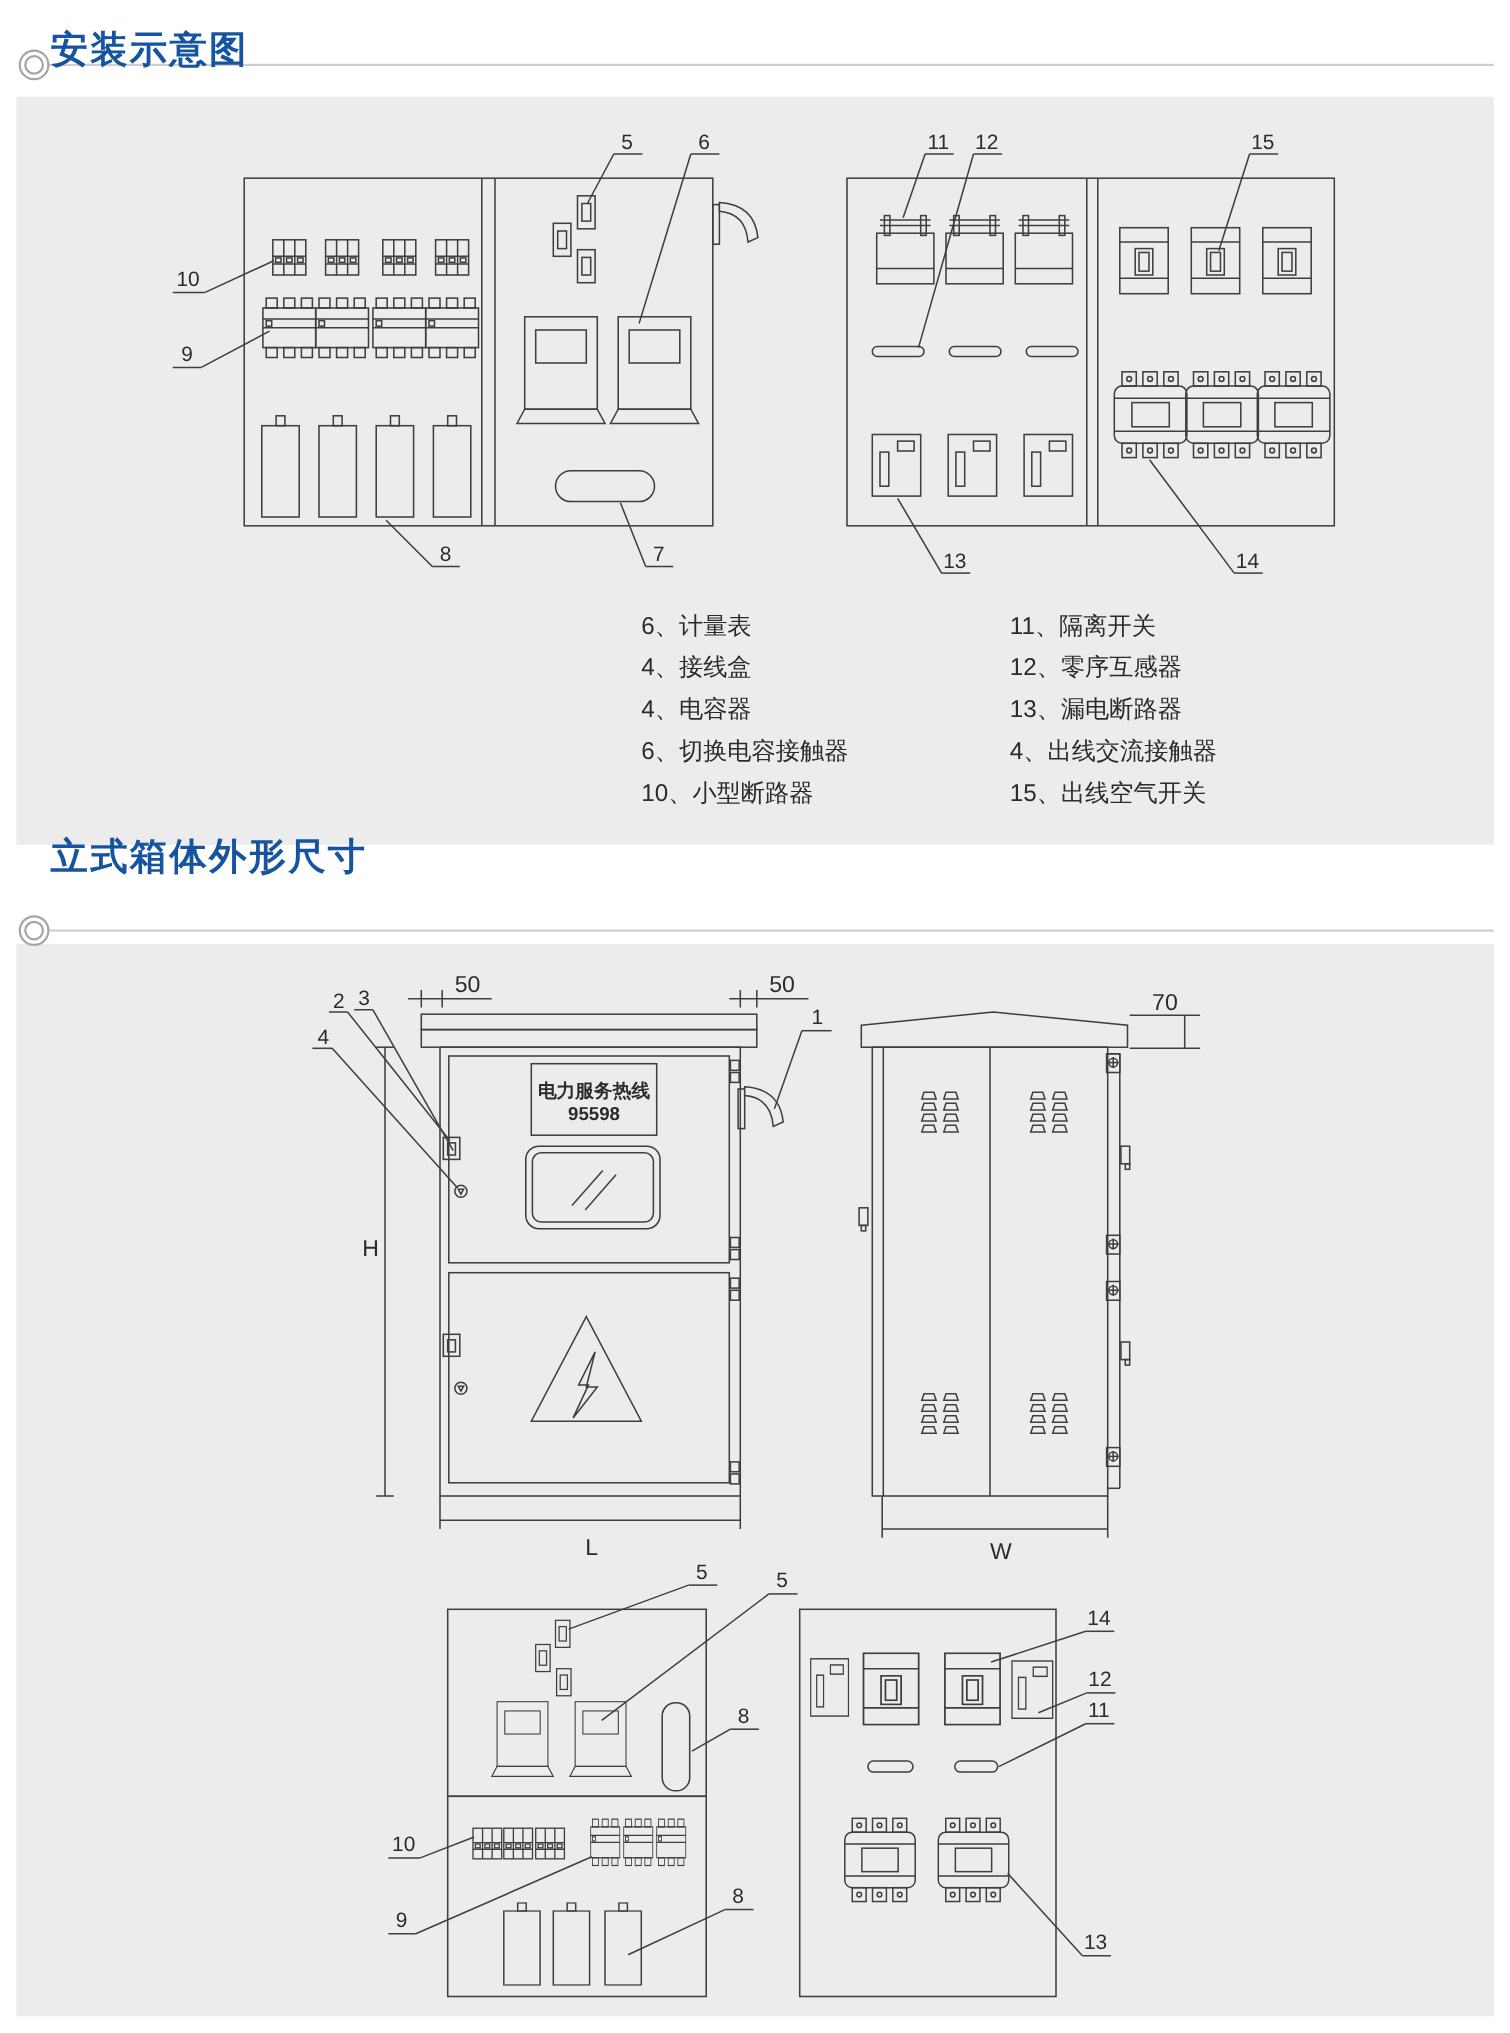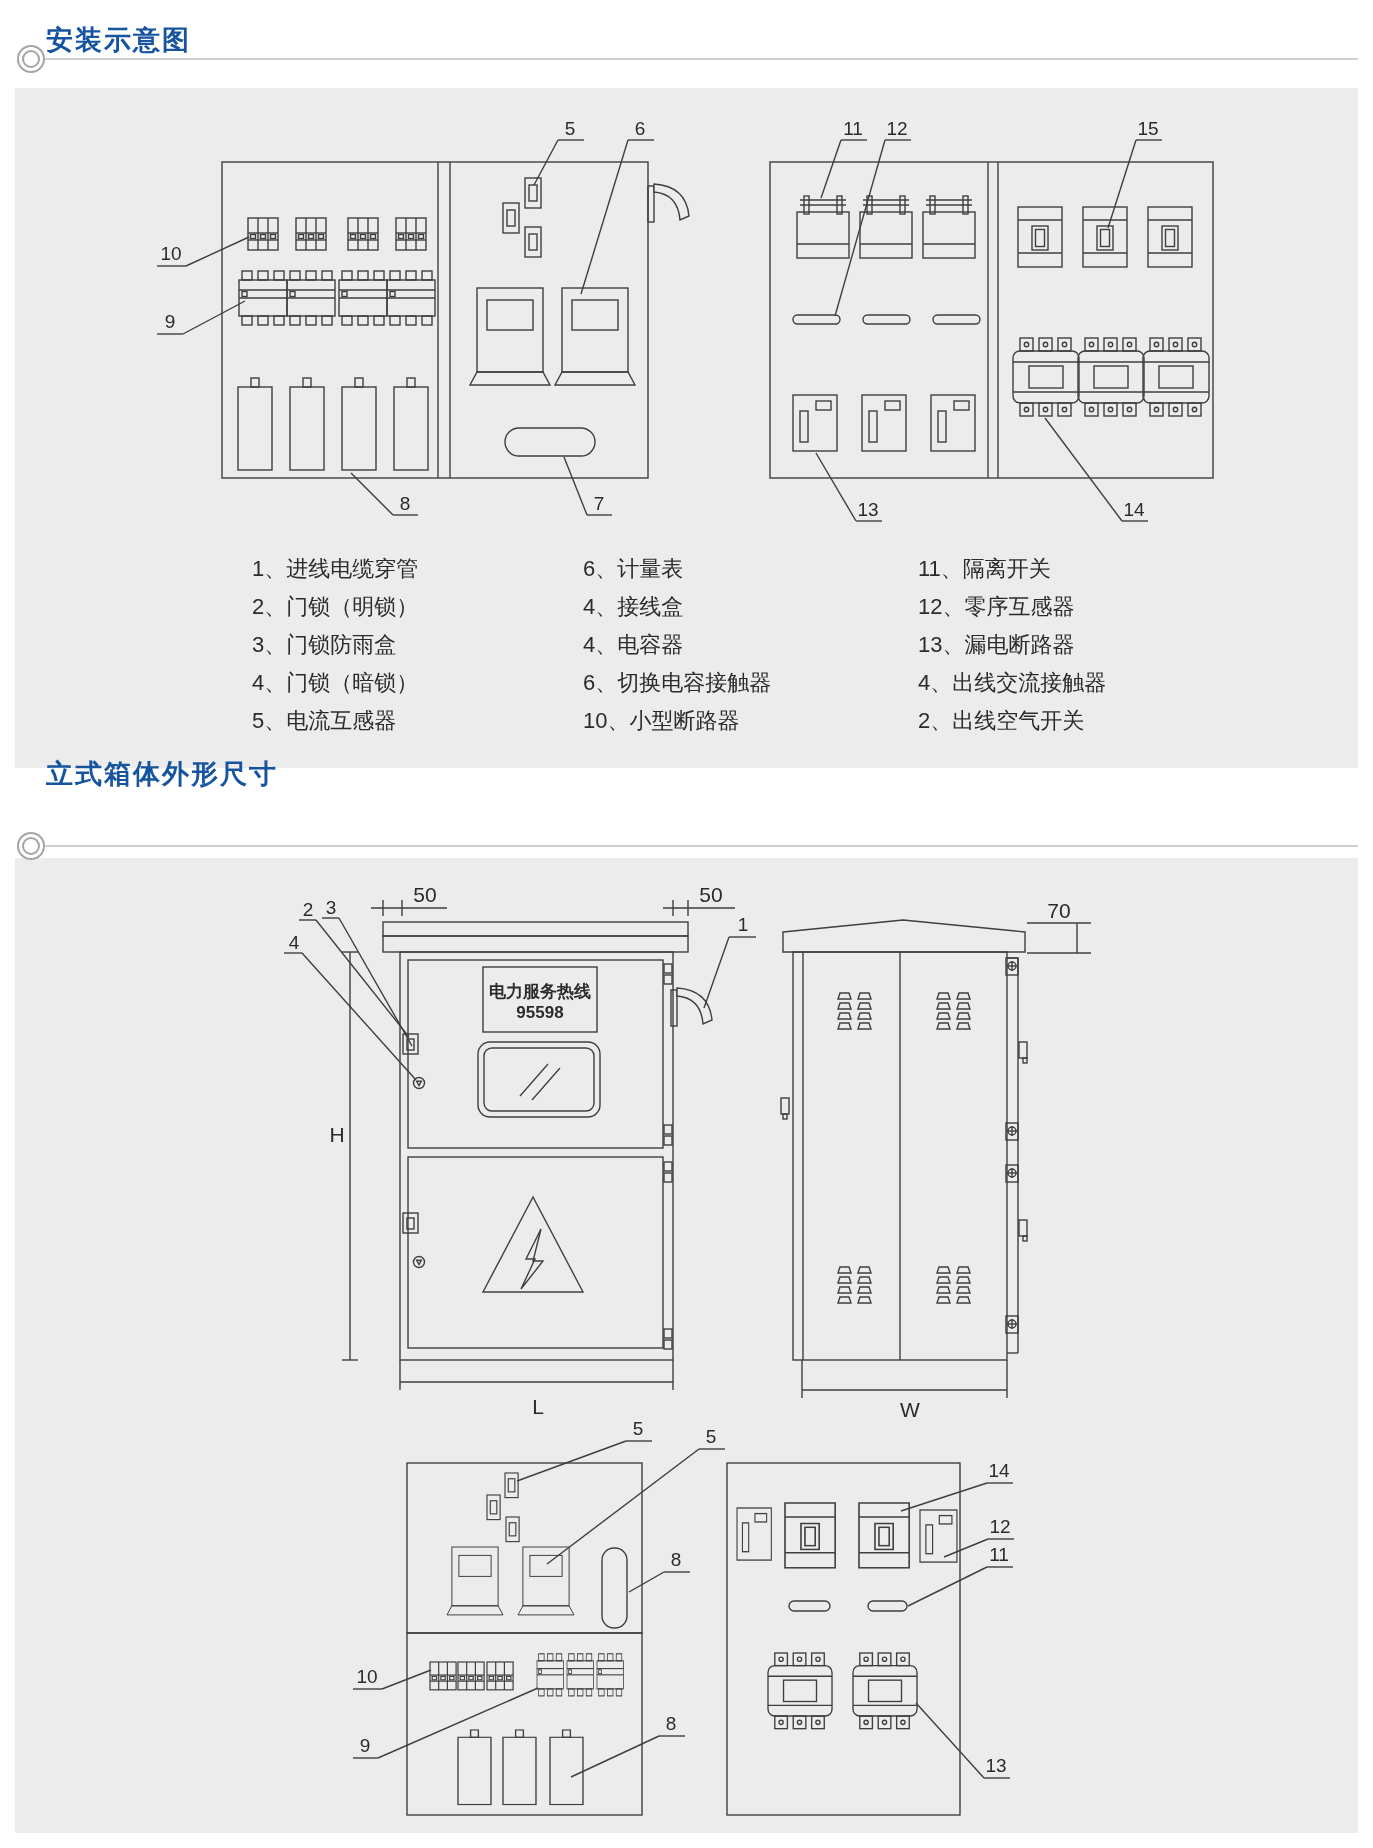--- a/index.html
+++ b/index.html
@@ -5,21 +5,21 @@
   :root{
     --page-bg:#ffffff; --panel-bg:#ececec; --accent-blue:#17549f;
     --line-color:#3f3f3f; --text-color:#2b2b2b; --rule-color:#cfcfcf; --ring-color:#a5a5a5;
   }
   *{margin:0;padding:0;box-sizing:border-box;}
   html,body{background:#fff;}
   body{font-family:"Liberation Sans","DejaVu Sans",sans-serif;}
   .page{position:relative;width:1373px;height:1848px;background:var(--page-bg);overflow:hidden;}
 
   
-  .sec-title{position:absolute;left:46px;color:var(--accent-blue);font-size:27px;font-weight:bold;letter-spacing:2px;white-space:nowrap;z-index:2;}
+  .sec-title{position:absolute;left:46px;color:var(--accent-blue);font-size:34px;font-weight:bold;letter-spacing:2px;white-space:nowrap;z-index:2;}
   .sec-rule{position:absolute;left:40px;width:1318px;height:2px;background:var(--rule-color);z-index:0;}
   .ring{position:absolute;left:17px;width:28px;height:28px;border:2px solid var(--ring-color);border-radius:50%;background:var(--page-bg);z-index:1;}
   .ring::after{content:"";position:absolute;left:3px;top:3px;right:3px;bottom:3px;border:2px solid var(--ring-color);border-radius:50%;}
 
   .panel{position:absolute;left:15px;width:1343px;background:var(--panel-bg);}
   .panel svg{position:absolute;left:0;top:0;}
 
   
   svg{stroke:var(--line-color);stroke-width:1.4;fill:none;}
   svg text{fill:var(--text-color);stroke:none;font-family:"Liberation Sans","DejaVu Sans",sans-serif;}
@@ -233,40 +233,33 @@
           <line x1="1121" y1="52" x2="1093" y2="140"></line>
         <text class="co" x="853" y="428">13</text>
         <line x1="841" y1="433" x2="867" y2="433"></line>
           <line x1="841" y1="433" x2="801" y2="365"></line>
         <text class="co" x="1119" y="428">14</text>
         <line x1="1107" y1="433" x2="1133" y2="433"></line>
           <line x1="1107" y1="433" x2="1030" y2="330"></line>
       </g>
     </svg>
 
-    <div class="legend-col" style="left:237px">
-      <div class="legend-item">1、进线电缆穿管</div>
-      <div class="legend-item">2、门锁（明锁）</div>
-      <div class="legend-item">3、门锁防雨盒</div>
-      <div class="legend-item">4、门锁（暗锁）</div>
-      <div class="legend-item">5、电流互感器</div>
-    </div>
     <div class="legend-col" style="left:568px">
       <div class="legend-item">6、计量表</div>
       <div class="legend-item">4、接线盒</div>
       <div class="legend-item">4、电容器</div>
       <div class="legend-item">6、切换电容接触器</div>
       <div class="legend-item">10、小型断路器</div>
     </div>
     <div class="legend-col" style="left:903px">
       <div class="legend-item">11、隔离开关</div>
       <div class="legend-item">12、零序互感器</div>
       <div class="legend-item">13、漏电断路器</div>
       <div class="legend-item">4、出线交流接触器</div>
-      <div class="legend-item">2、出线空气开关</div>
+      <div class="legend-item">15、出线空气开关</div>
     </div>
   </div>
 
   <div class="sec-title" style="top:756px">立式箱体外形尺寸</div>
   <div class="sec-rule" style="top:845px"></div>
   <span class="ring" style="top:832px"></span>
 
   <div class="panel" style="top:858px;height:975px">
     <svg width="1343" height="975" viewBox="0 0 1343 975">
 

